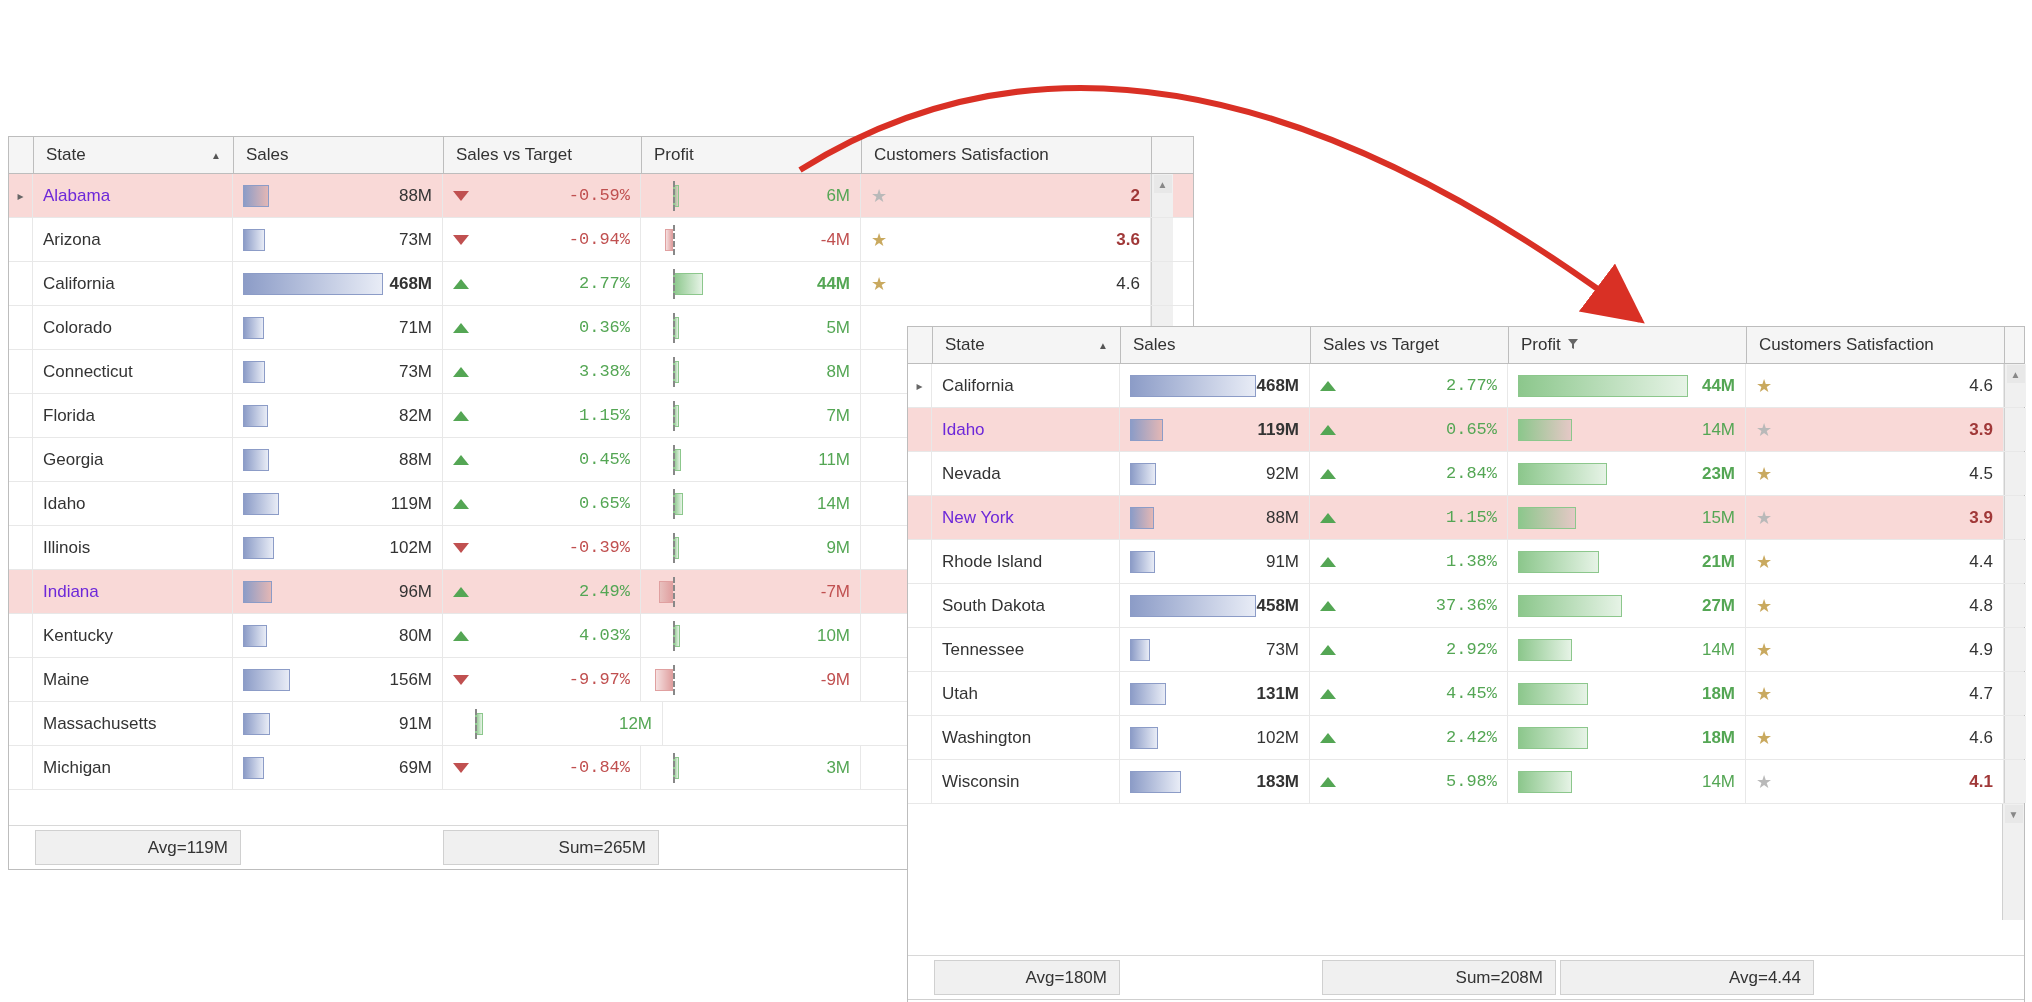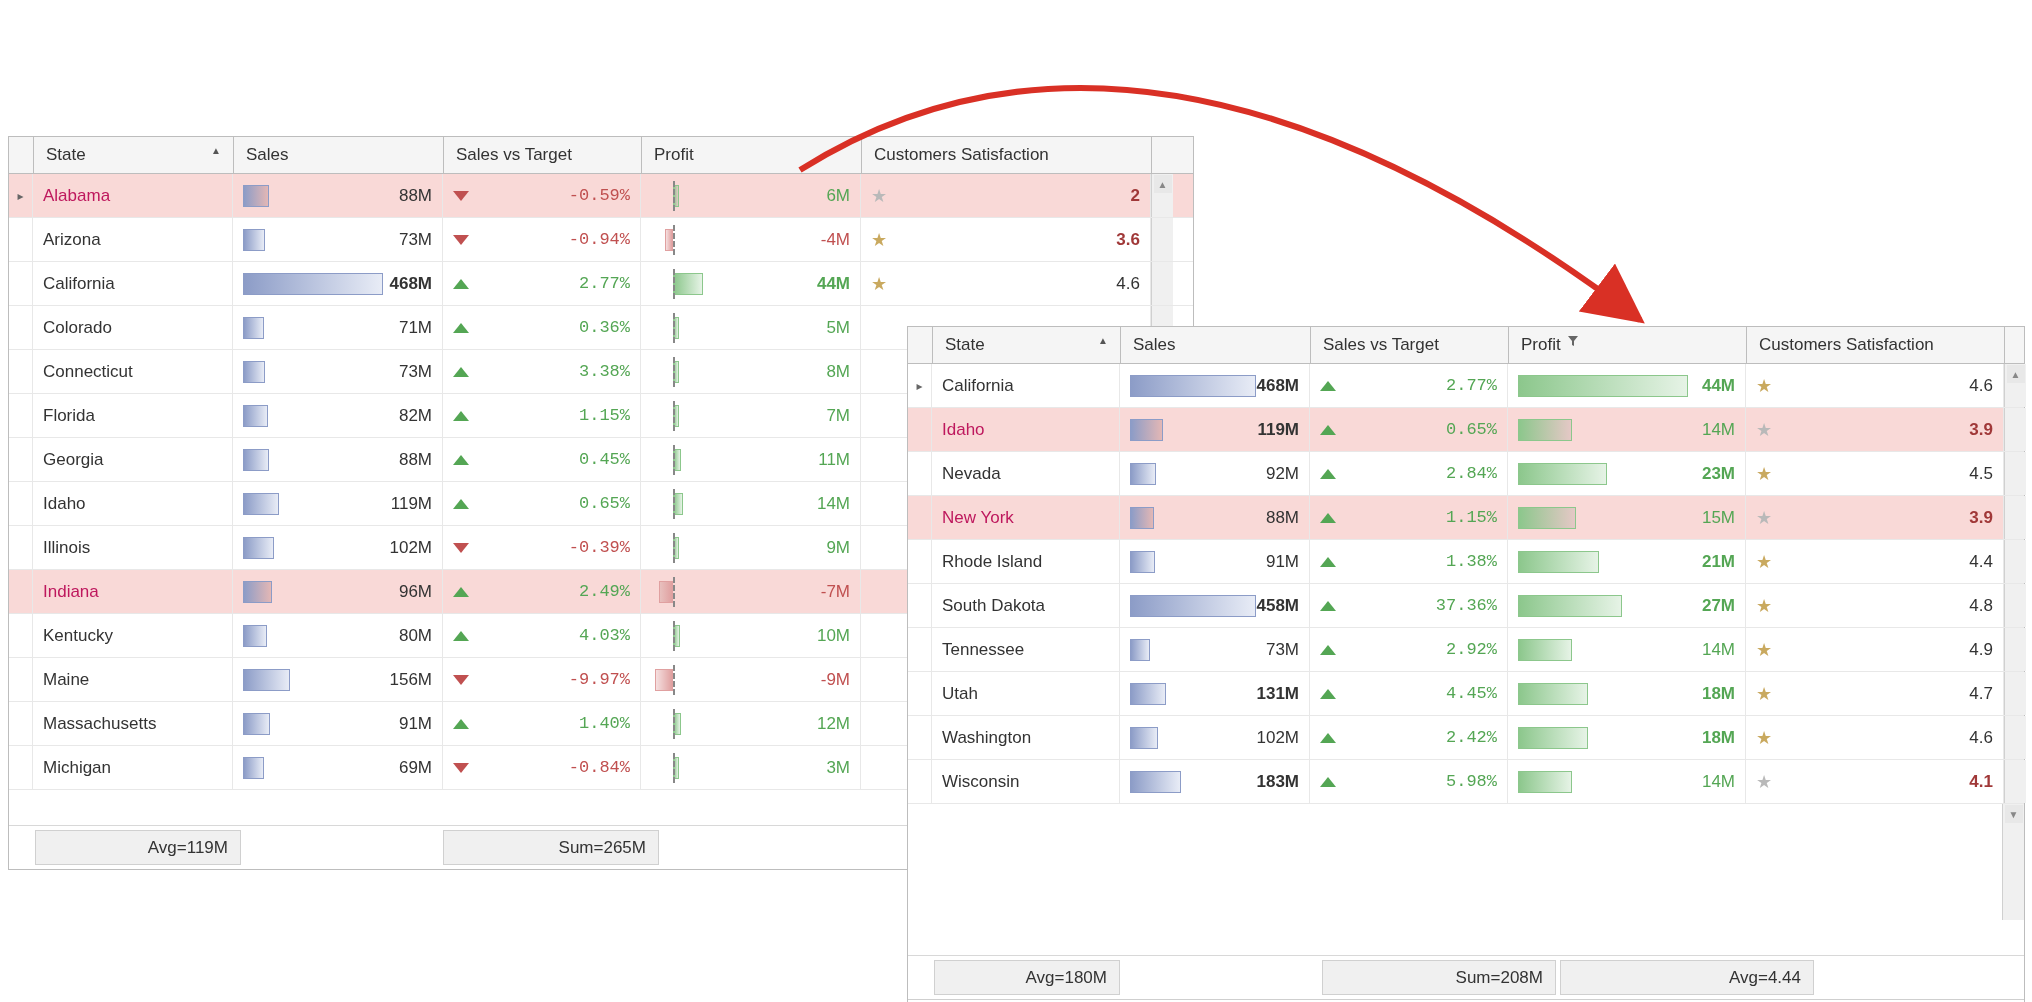--- a/index.html
+++ b/index.html
@@ -19,21 +19,21 @@
 }
 .grid-left { left: 8px; top: 136px; width: 1186px; }
 .grid-right { left: 907px; top: 326px; width: 1118px; }
 .header-row { display: flex; background: #f5f5f5; border-bottom: 1px solid #bdbdbd; }
 .hcell {
   border-right: 1px solid #bdbdbd;
   padding: 8px 12px;
   font-size: 17px;
   color: #333;
   display: flex;
-  align-items: flex-start;
+  align-items: center;
   position: relative;
 }
 .hcell.last { border-right: none; }
 .sort-icon { margin-left: auto; font-size: 10px; color: #555; }
 .filter-icon { font-size: 12px; color: #555; margin-left: 6px; }
 
 .col-ind { width: 24px; flex: 0 0 24px; }
 .col-state { width: 200px; flex: 0 0 200px; }
 .col-sales { width: 210px; flex: 0 0 210px; }
 .col-svt   { width: 198px; flex: 0 0 198px; }
@@ -52,21 +52,21 @@
 .cell {
   border-right: 1px solid #e8e8e8;
   padding: 0 10px;
   display: flex;
   align-items: center;
   position: relative;
 }
 .cell.last { border-right: none; }
 .ind-cell { justify-content: center; color: #666; font-size: 12px; }
 .state-text { color: #333; }
-.state-text.red { color: #be185d; }
+.state-text.red { color: #6d28d9; }
 .sales-bar {
   height: 22px;
   border: 1px solid #8c9cc7;
   background: linear-gradient(90deg, #8c9cc7 0%, #e8ecf6 100%);
 }
 .row.sel .sales-bar { background: linear-gradient(90deg, #8c9cc7 0%, #e3b7b5 100%); }
 .sales-val { margin-left: auto; text-align: right; }
 .bold { font-weight: 600; }
 .tri { width: 0; height: 0; border-left: 8px solid transparent; border-right: 8px solid transparent; margin-right: 6px; }
 .tri.up { border-bottom: 10px solid #54a654; }
@@ -495,24 +495,20 @@
       </div>
       <div class="row">
         <div class="cell ind-cell col-ind"></div>
         <div class="cell col-state">
           <span class="state-text">Massachusetts</span>
         </div>
         <div class="cell col-sales">
           <div class="sales-bar" style="width: 27.2222px;"></div>
           <span class="sales-val">91M</span>
         </div>
-        <div class="cell col-svt">
-          <div class="tri up"></div>
-          <span class="svt-val green">1.40%</span>
-        </div>
         <div class="cell col-profit">
           <div class="profit-wrap">
             <div class="profit-axis"></div>
             <div class="profit-bar pos" style="width: 8.18182px; margin-left: 22px;"></div>
           </div>
           <span class="profit-val green">12M</span>
         </div>
         <div class="cell col-cust">
           <span class="cust-val"></span>
         </div>

